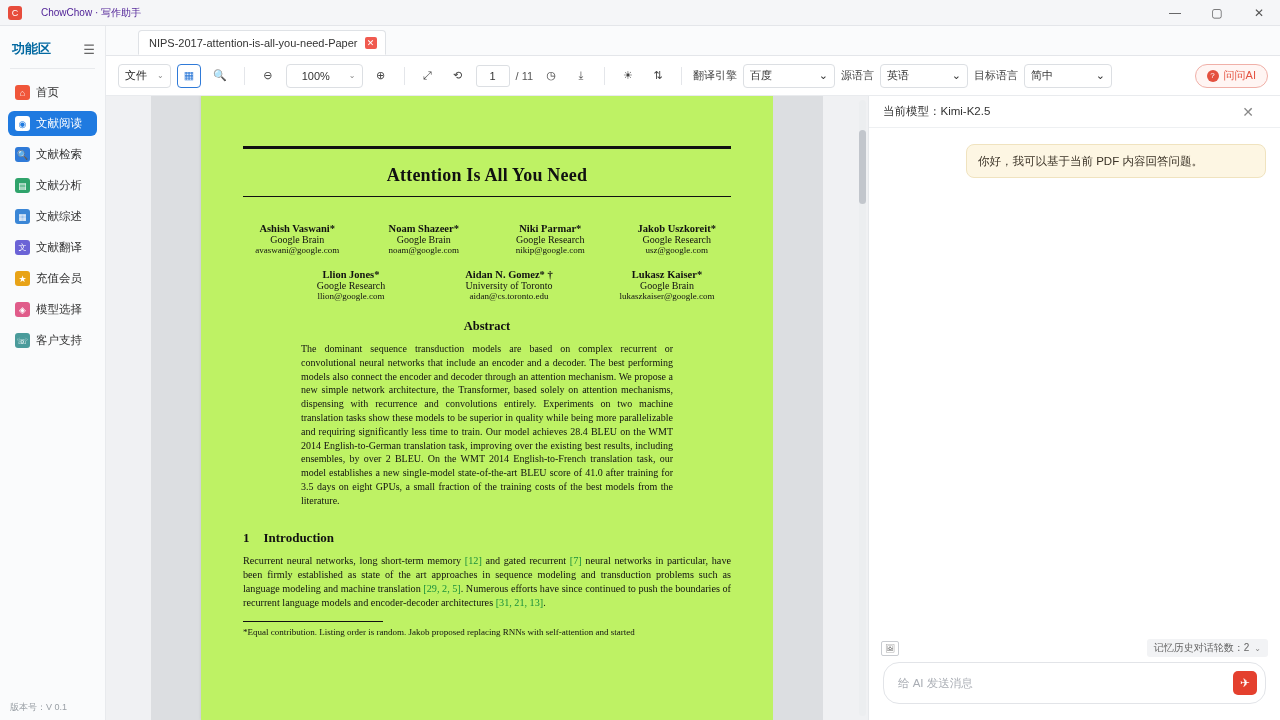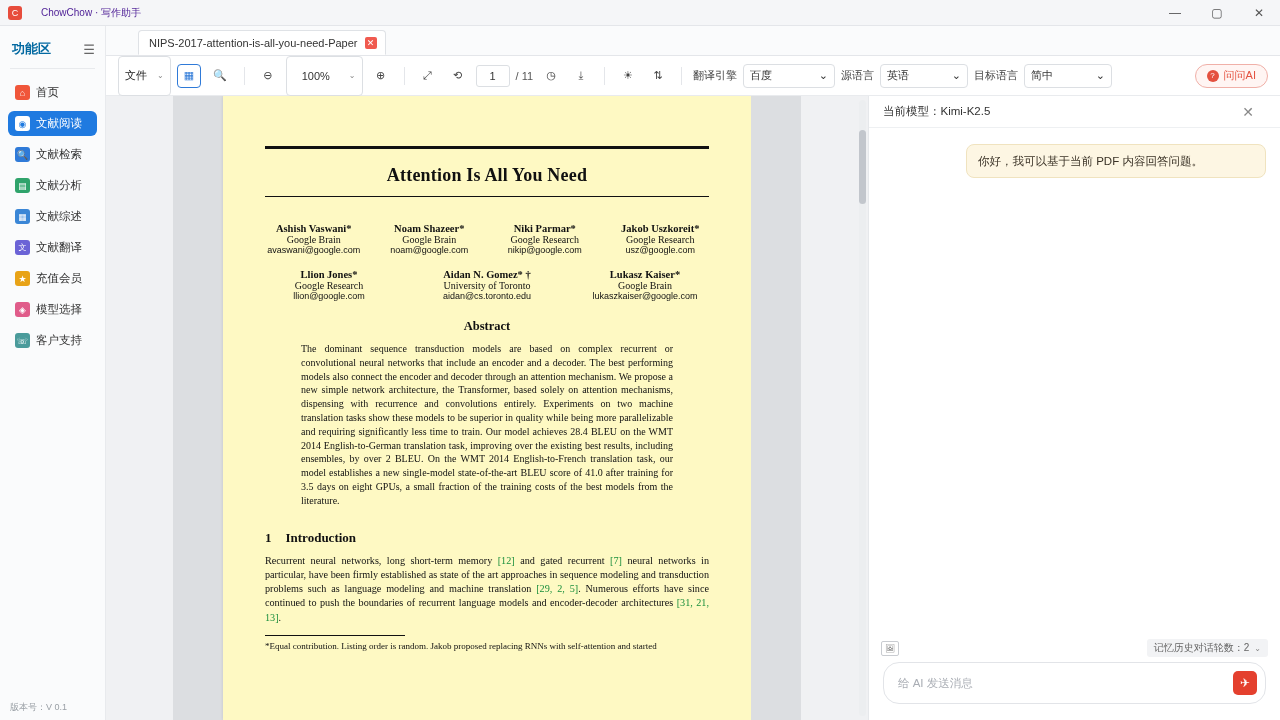--- a/index.html
+++ b/index.html
@@ -80,21 +80,21 @@
   .toolbar {
     height:40px; flex:0 0 40px; display:flex; align-items:center;
     border-bottom:1px solid #e9ebee; padding:0 12px; gap:6px; background:#fff;
   }
   .tb-btn {
     height:24px; min-width:24px; padding:0 6px; display:flex; align-items:center; justify-content:center;
     border:1px solid #dcdfe3; border-radius:4px; background:#fff; color:#444; font-size:11px; gap:4px;
   }
   .tb-btn.plain { border:none; }
   .sel {
-    height:40px; display:flex; align-items:center; gap:10px;
+    height:24px; display:flex; align-items:center; gap:10px;
     border:1px solid #dcdfe3; border-radius:4px; padding:0 6px; font-size:11px; background:#fff;
   }
   .sel .caret { font-size:8px; color:#888; }
   .pg-input {
     width:34px; height:22px; border:1px solid #dcdfe3; border-radius:3px;
     text-align:center; font-size:11px; color:#333; background:#fff;
     display:flex; align-items:center; justify-content:center;
   }
   .pg-total { font-size:11px; color:#555; }
   .zoom-val { width:46px; text-align:center; font-size:11px; color:#333; }
@@ -117,33 +117,33 @@
   
   .content { flex:1; display:flex; min-height:0; }
 
   
   .viewer { flex:1; background:#f0f1f3; position:relative; overflow:hidden; display:flex; justify-content:center; }
   .page-shadow-l, .page-shadow-r {
     width:50px; background:#dcdee1; height:100%;
   }
   .page-shadow-l { margin-right:0; }
   .pdf-page {
-    width:528px; background:#fef9c3; padding:34px 42px 0 42px; height:100%;
+    width:572px; background:#bef264; padding:34px 42px 0 42px; height:100%;
     box-shadow:0 0 3px rgba(0,0,0,.12); overflow:hidden;
     font-family: "Liberation Serif", serif; color:#111;
   }
   .rule-top { height:3px; background:#111; margin:16px 0 0 0; }
   .paper-title { text-align:center; font-size:18px; font-weight:bold; margin:16px 0 10px; letter-spacing:.2px; }
   .rule-thin { height:1px; background:#111; margin-bottom:26px; }
 
   .authors-row { display:flex; justify-content:center; gap:18px; margin-bottom:14px; }
   .author { text-align:center; width:128px; }
   .a-name { font-size:10.5px; font-weight:bold; }
   .a-aff { font-size:10px; }
-  .a-mail { font-family:Liberation Sans, sans-serif; font-size:9px; }
+  .a-mail { font-family:Liberation Serif, serif; font-size:9px; }
   .authors-row2 { display:flex; justify-content:flex-end; gap:30px; margin-bottom:10px; }
   .authors-row3 { display:flex; justify-content:center; }
 
   .sec-title { text-align:center; font-size:12.5px; font-weight:bold; margin:18px 0 8px; }
   .abstract {
     width:372px; margin:0 auto; font-size:10px; line-height:1.38; text-align:justify;
   }
   .h1 { font-size:13px; font-weight:bold; margin:22px 0 8px; display:flex; gap:14px; }
   .para { font-size:10.2px; line-height:1.4; text-align:justify; }
   .cite { color:#1a8f3c; }

